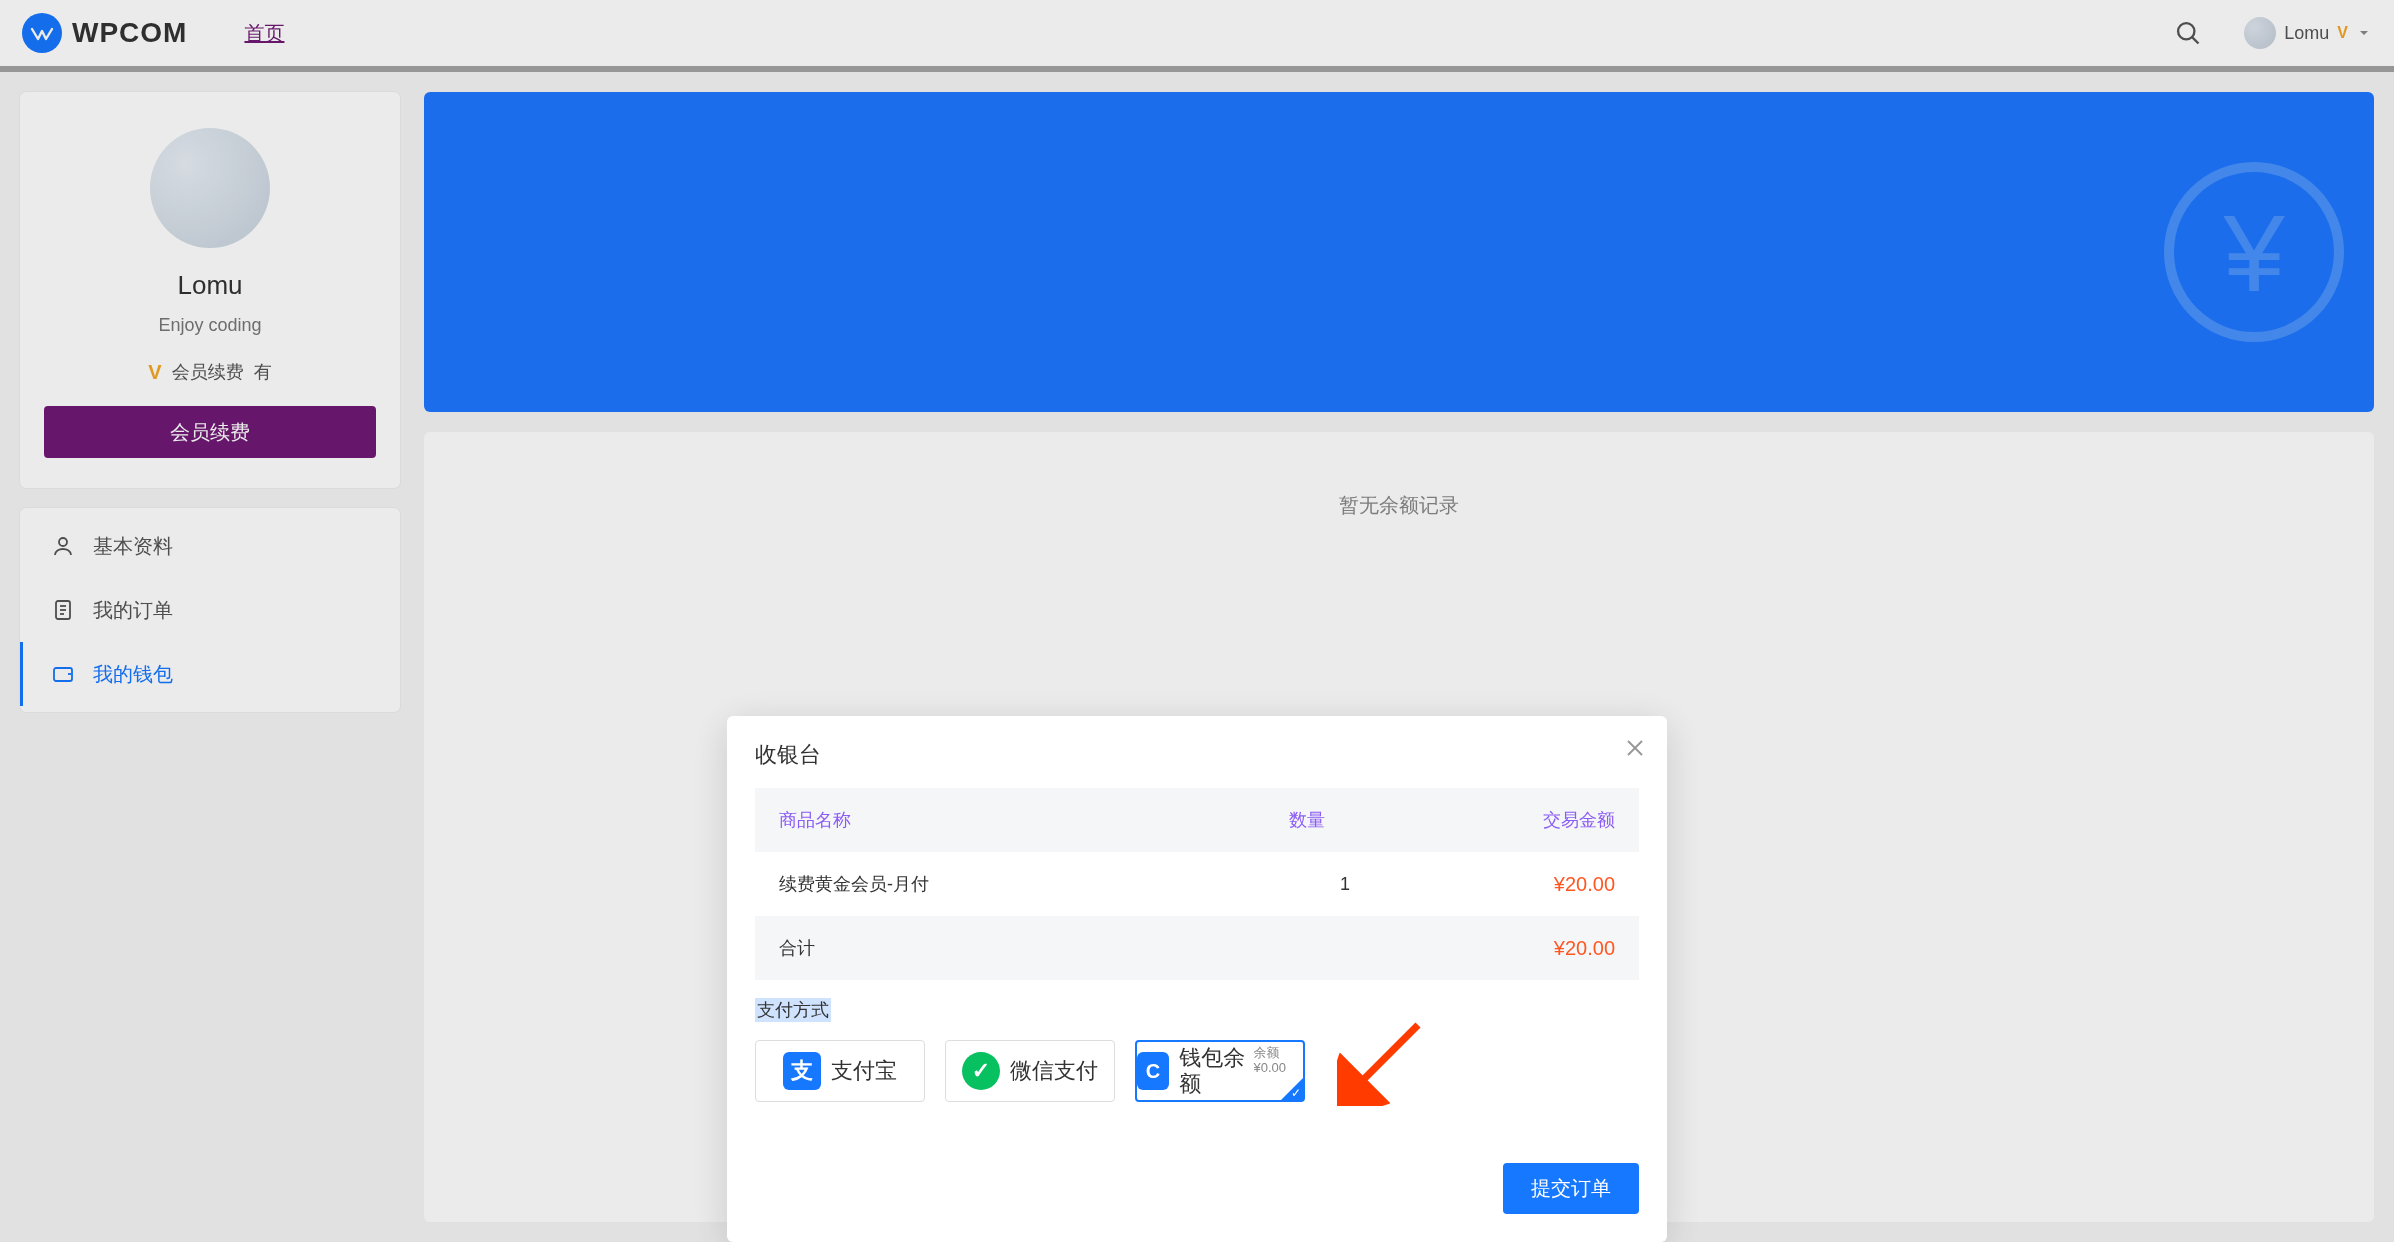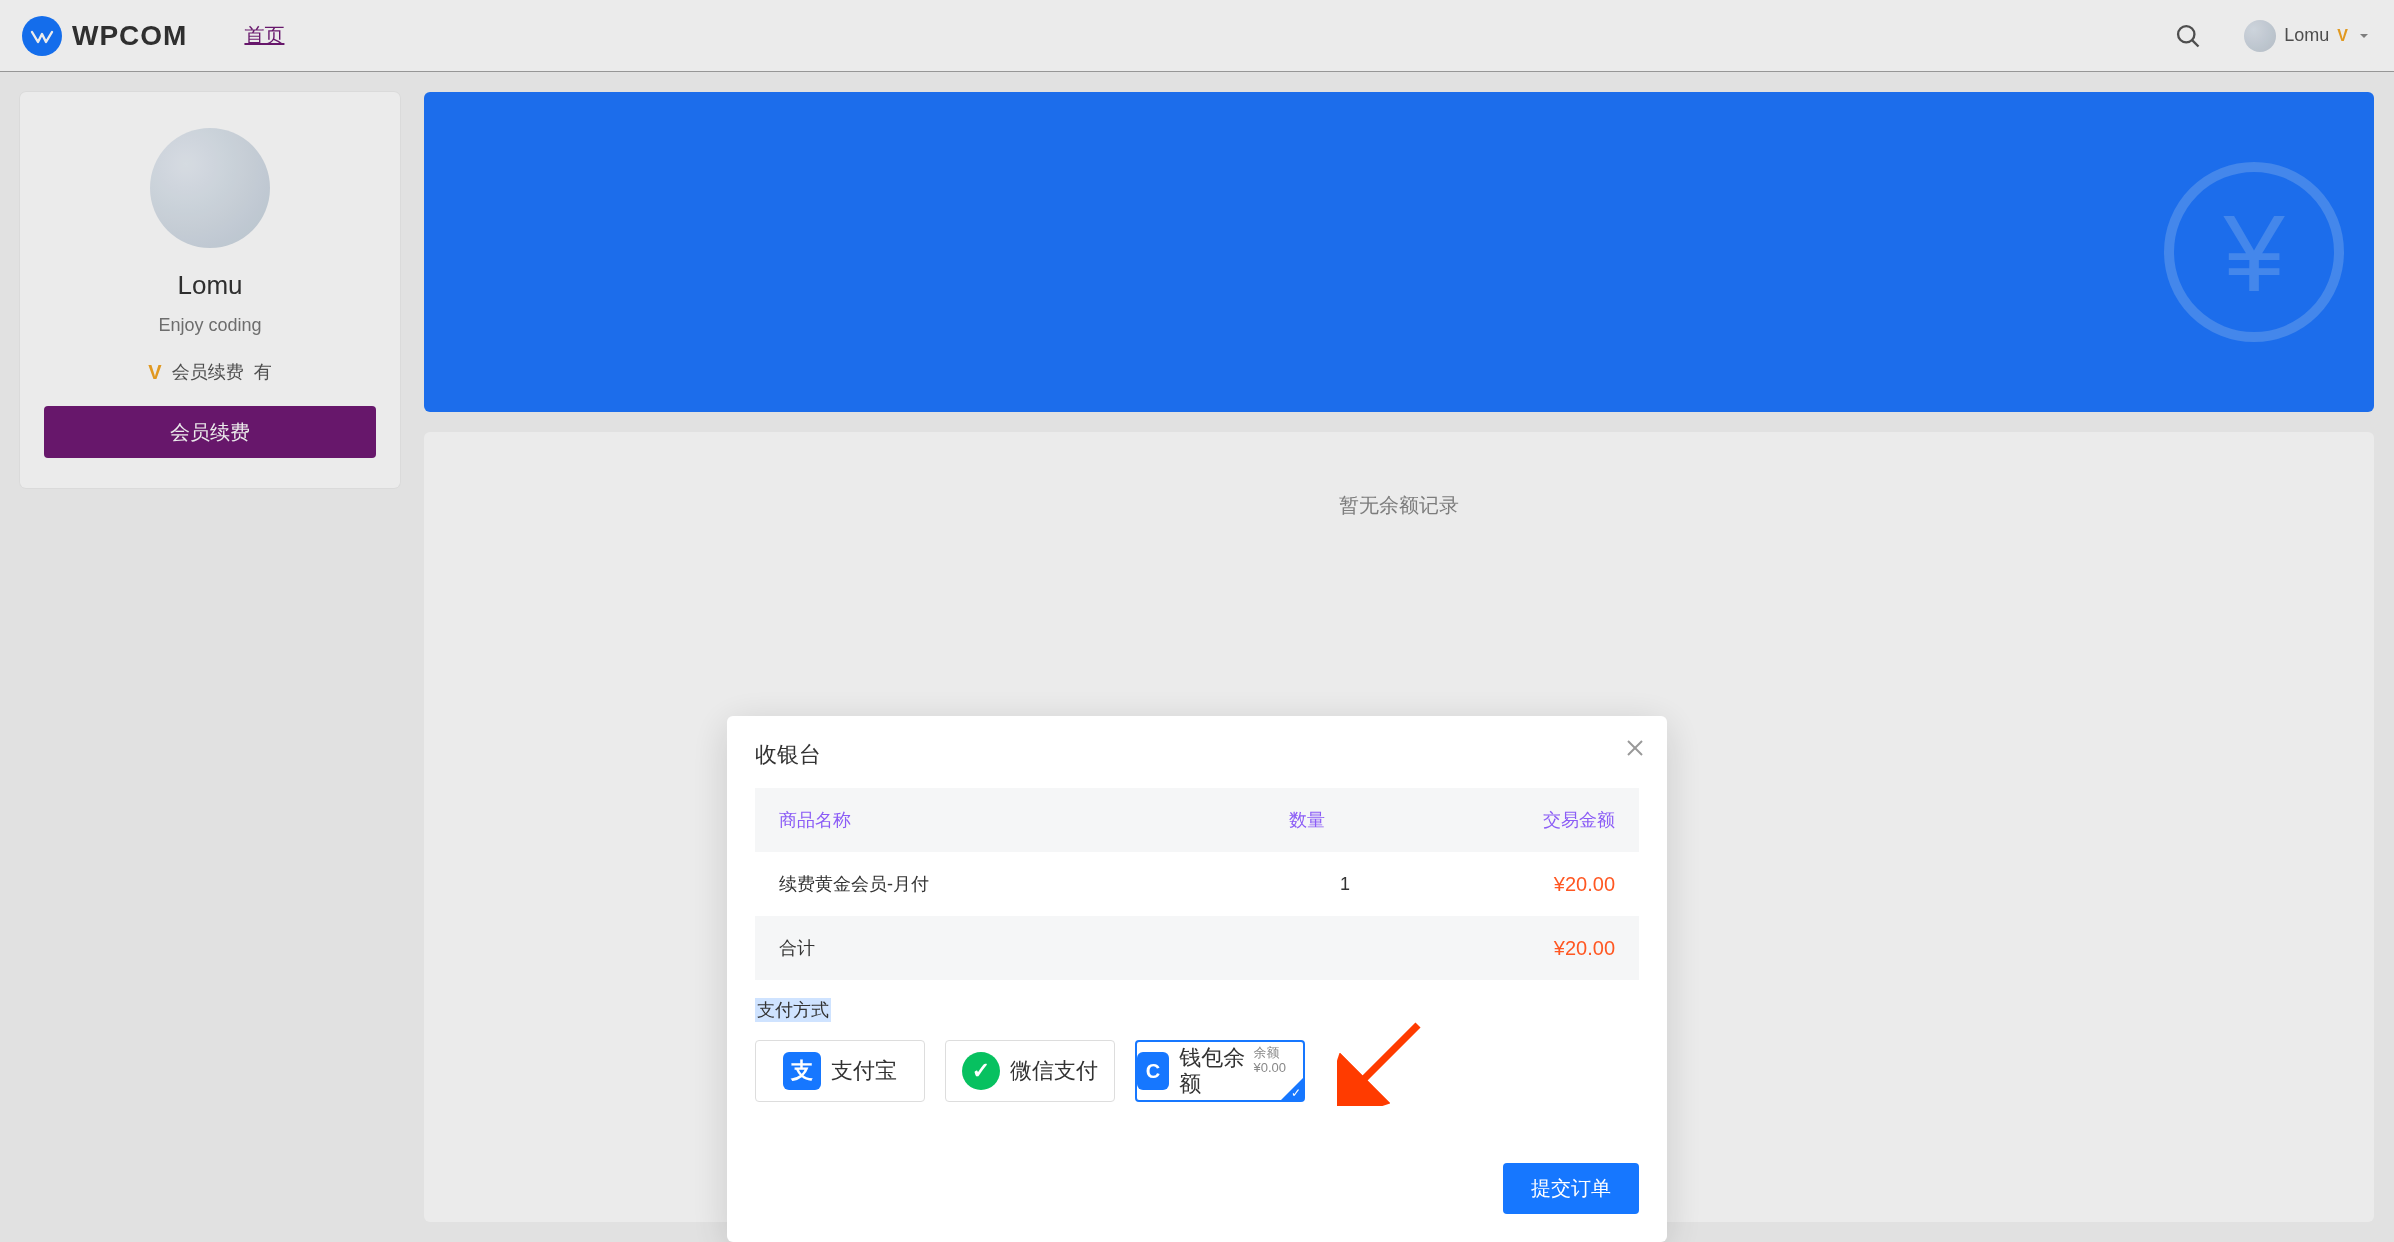--- a/index.html
+++ b/index.html
@@ -8,21 +8,21 @@
     font-family: -apple-system, BlinkMacSystemFont, "PingFang SC", "Hiragino Sans GB", "Microsoft YaHei", sans-serif;
     background: #f5f5f5;
     color: #333;
     overflow: hidden;
     position: relative;
   }
   
   .topbar {
     height: 72px;
     background: #fff;
-    border-bottom: 1px solid #a3a3a3;
+    border-bottom: 6px solid #a3a3a3;
     display: flex;
     align-items: center;
     padding: 0 22px;
     gap: 22px;
   }
   .logo {
     display: flex;
     align-items: center;
     gap: 10px;
     font-weight: 700;
@@ -229,20 +229,45 @@
     <div class="card profile-card">
       <div class="avatar-lg"></div>
       <div class="profile-name">Lomu</div>
       <div class="profile-tag">Enjoy coding</div>
       <div class="profile-meta">
         <span class="vip-mark">V</span>
         <span>会员续费</span>
         <span>有</span>
       </div>
       <div class="renew-btn">会员续费</div>
+    </div>
+    <div class="card side-menu">
+      <div class="menu-item">
+        <svg viewBox="0 0 24 24">
+            <circle cx="12" cy="8" r="4"></circle>
+            <path d="M4 21c0-4 4-6 8-6s8 2 8 6"></path>
+          </svg>
+        <span>基本资料</span>
+      </div>
+      <div class="menu-item">
+        <svg viewBox="0 0 24 24">
+            <rect x="5" y="3" width="14" height="18" rx="2"></rect>
+            <line x1="9" y1="8" x2="15" y2="8"></line>
+            <line x1="9" y1="12" x2="15" y2="12"></line>
+            <line x1="9" y1="16" x2="13" y2="16"></line>
+          </svg>
+        <span>我的订单</span>
+      </div>
+      <div class="menu-item active">
+        <svg viewBox="0 0 24 24">
+            <rect x="3" y="6" width="18" height="13" rx="2"></rect>
+            <path d="M17 12h3"></path>
+          </svg>
+        <span>我的钱包</span>
+      </div>
     </div>
   </div>
 
   <div class="right-col">
     <div class="balance-card">
       <div class="yuan-circle">¥</div>
     </div>
     <div class="records-card">暂无余额记录</div>
   </div>
 </div>

